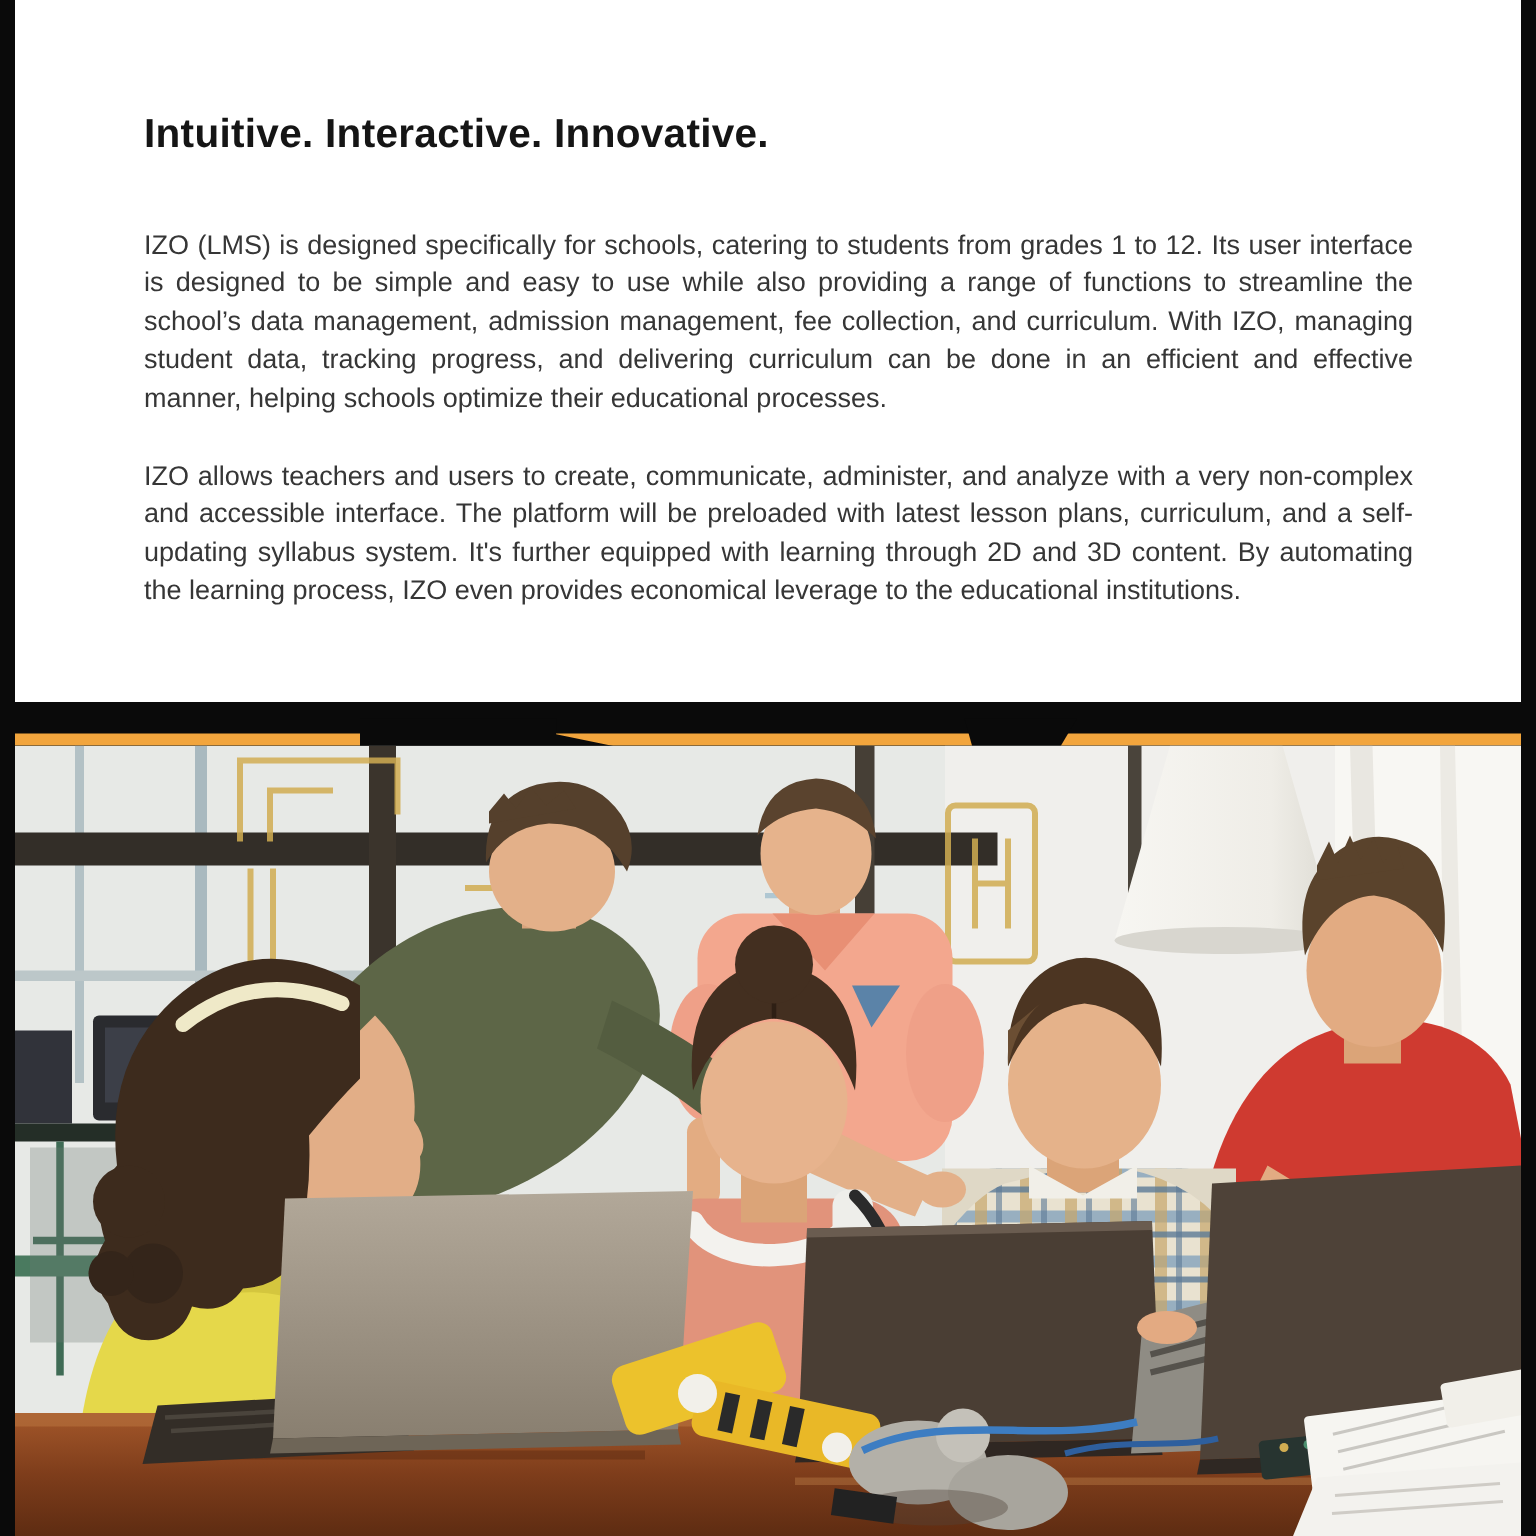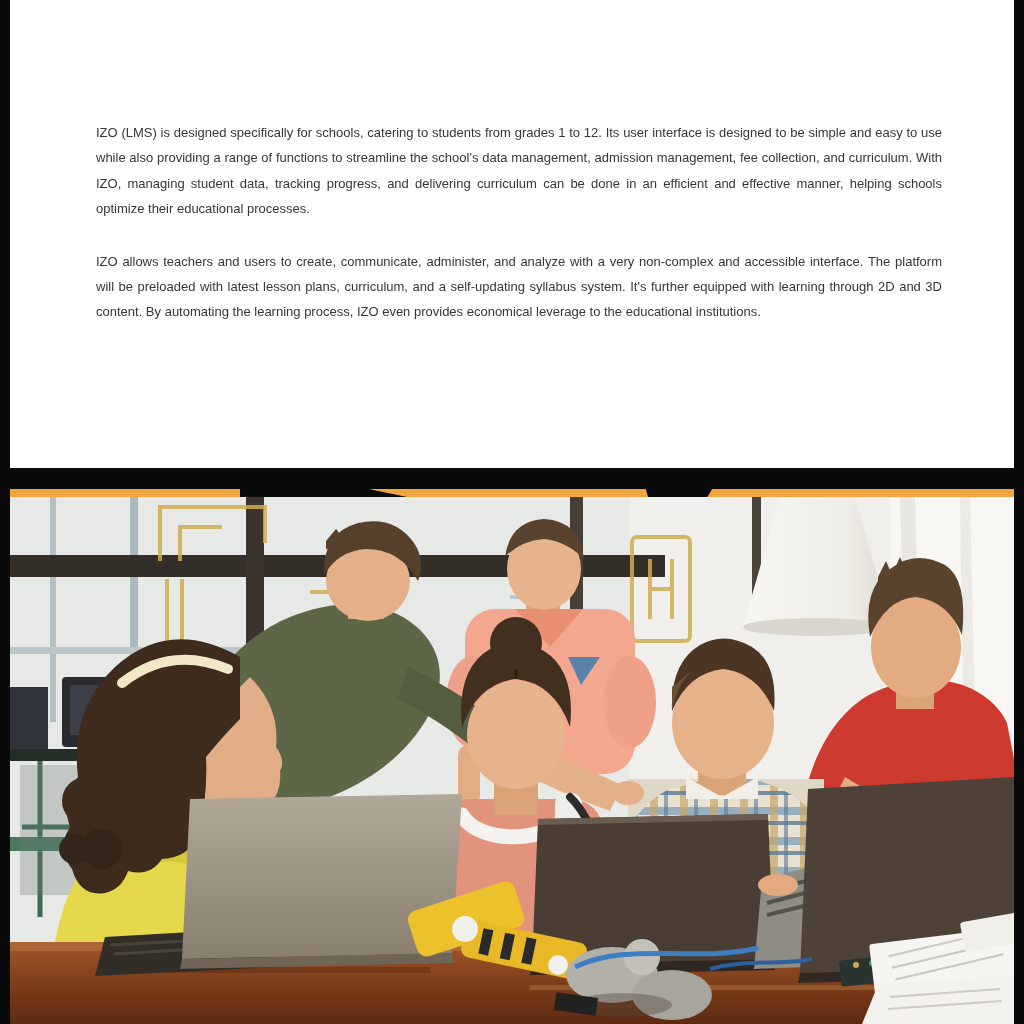--- a/index.html
+++ b/index.html
@@ -11,37 +11,38 @@
   .panel{
     position:absolute;left:10px;top:0;width:1004px;height:468px;
     background:#ffffff;box-sizing:border-box;
     padding:74px 72px 0 86px;
   }
   .heading{
     margin:0;font-size:27px;font-weight:700;color:#151515;letter-spacing:.2px;
   }
   .body-copy{margin-top:46px;}
   .body-copy p{
-    margin:0 0 27px 0;font-size:13px;line-height:25.4px;color:#363636;
+    margin:0 0 27px 0;font-size:18px;line-height:25.4px;color:#363636;
     text-align:justify;
   }
   .band{position:absolute;left:0;top:468px;width:1024px;height:29px;background:#0a0a0a;}
   .stripe{position:absolute;left:10px;top:489px;width:1004px;height:8px;}
   .notch{position:absolute;top:479px;height:19px;background:#0a0a0a;}
   .notch1{left:240px;width:172px;clip-path:polygon(0 0,76% 0,76% 55%,100% 100%,0 100%);}
   .notch2{left:643px;width:75px;clip-path:polygon(0 0,100% 0,85% 100%,7% 100%);}
   .photo{
     position:absolute;left:10px;top:497px;width:1004px;height:527px;overflow:hidden;
   }
   .photo svg{display:block;}
 </style>
 </head>
 <body style="background: rgb(10, 10, 10);">
 
 <section class="panel" style="background: rgb(255, 255, 255);">
+  <h1 class="heading" style="color: rgb(21, 21, 21);">Intuitive. Interactive. Innovative.</h1>
   <div class="body-copy">
     <p style="color: rgb(54, 54, 54);">IZO (LMS) is designed specifically for schools, catering to students from grades 1 to 12. Its user interface is designed to be simple and easy to use while also providing a range of functions to streamline the school’s data management, admission management, fee collection, and curriculum. With IZO, managing student data, tracking progress, and delivering curriculum can be done in an efficient and effective manner, helping schools optimize their educational processes.</p>
     <p style="color: rgb(54, 54, 54);">IZO allows teachers and users to create, communicate, administer, and analyze with a very non-complex and accessible interface. The platform will be  preloaded with latest lesson plans, curriculum, and a self-updating syllabus system. It's further equipped with learning through 2D and 3D content. By automating the learning process, IZO even provides economical leverage to the educational institutions.</p>
   </div>
 </section>
 
 <div class="band"></div>
 <div class="stripe" style="background: rgb(242, 165, 61);"></div>
 <div class="notch notch1"></div>
 <div class="notch notch2"></div>

